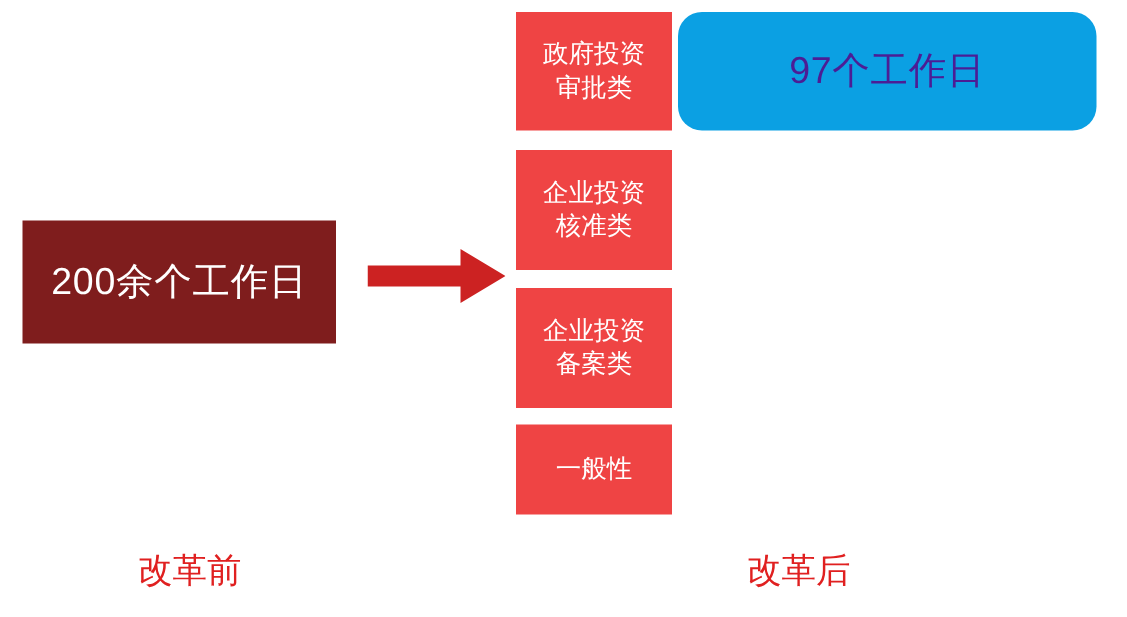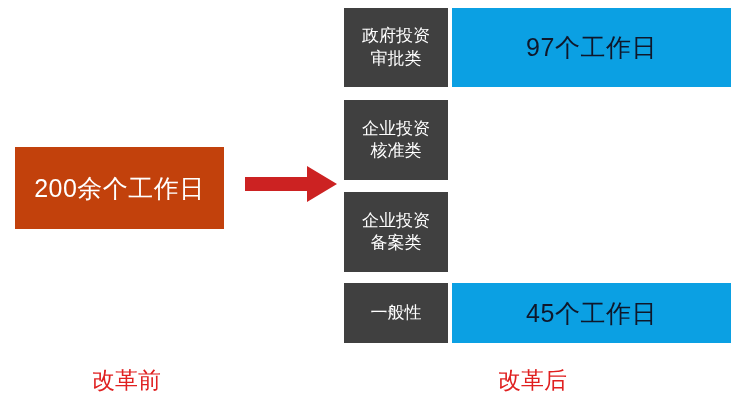--- a/index.html
+++ b/index.html
@@ -18,21 +18,21 @@
     overflow: hidden;
   }
 
   
   .before-box {
     position: absolute;
     left: 15px;
     top: 147px;
     width: 209px;
     height: 82px;
-    background: #c2410c;
+    background: #7f1d1d;
     display: flex;
     align-items: center;
     justify-content: center;
     box-sizing: border-box;
   }
   .before-box-label {
     color: #ffffff;
     font-size: 25px;
     line-height: 1;
     letter-spacing: 0.5px;
@@ -64,45 +64,46 @@
     align-items: stretch;
   }
   .after-row.r0 { top: 0px;   height: 79px; }
   .after-row.r1 { top: 92px;  height: 80px; }
   .after-row.r2 { top: 184px; height: 80px; }
   .after-row.r3 { top: 275px; height: 60px; }
 
   .row-category {
     width: 104px;
     flex: 0 0 104px;
-    background: #404040;
+    background: #ef4444;
     color: #ffffff;
     display: flex;
     align-items: center;
     justify-content: center;
     text-align: center;
     font-size: 17px;
     line-height: 1.32;
     box-sizing: border-box;
     padding: 0 3px;
   }
   .row-gap {
     flex: 0 0 4px;
   }
   .row-value {
     flex: 1 1 auto;
     background: #0BA0E3;
-    color: #0f172a;
+    color: #4c1d95;
     display: flex;
     align-items: center;
     justify-content: center;
     font-size: 25px;
     line-height: 1;
     letter-spacing: 0.5px;
     box-sizing: border-box;
+    border-radius: 16px;
   }
 
   
   .caption {
     position: absolute;
     color: #E02020;
     font-size: 23px;
     line-height: 1;
     white-space: nowrap;
   }
@@ -148,23 +149,20 @@
         <span><span>企业投资</span><br><span>备案类</span></span>
       </div>
       <div class="row-gap"></div>
     </div>
 
     <div class="after-row r3">
       <div class="row-category">
         <span><span>一般性</span><br></span>
       </div>
       <div class="row-gap"></div>
-      <div class="row-value">
-        <span>45个工作日</span>
-      </div>
     </div>
 
   </div>
 
   <div class="caption caption-before">改革前</div>
 
   <div class="caption caption-after">改革后</div>
 
 </div>
 

